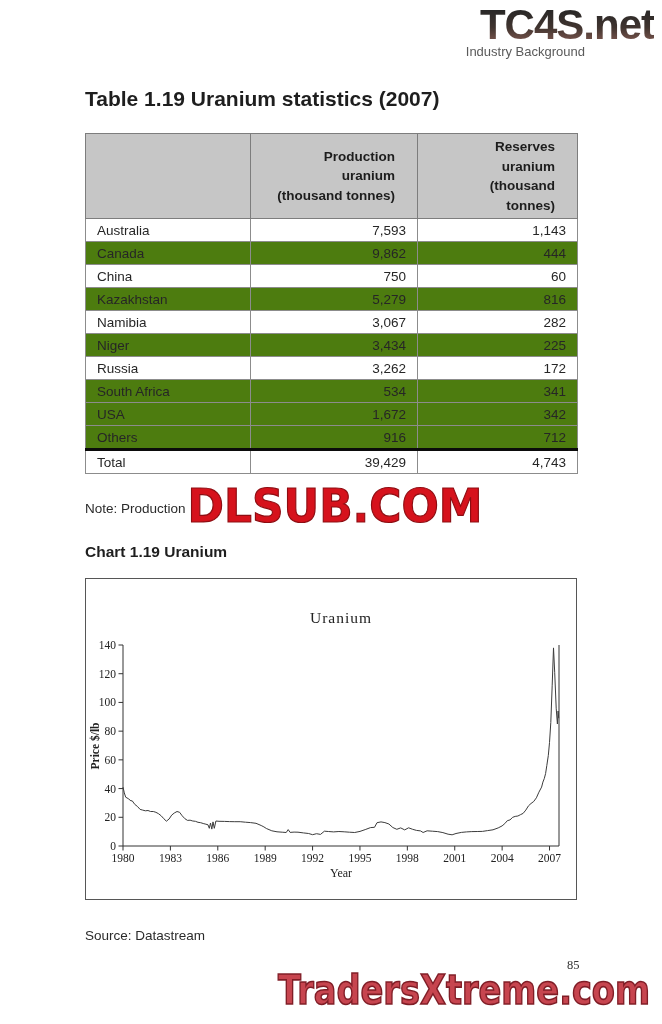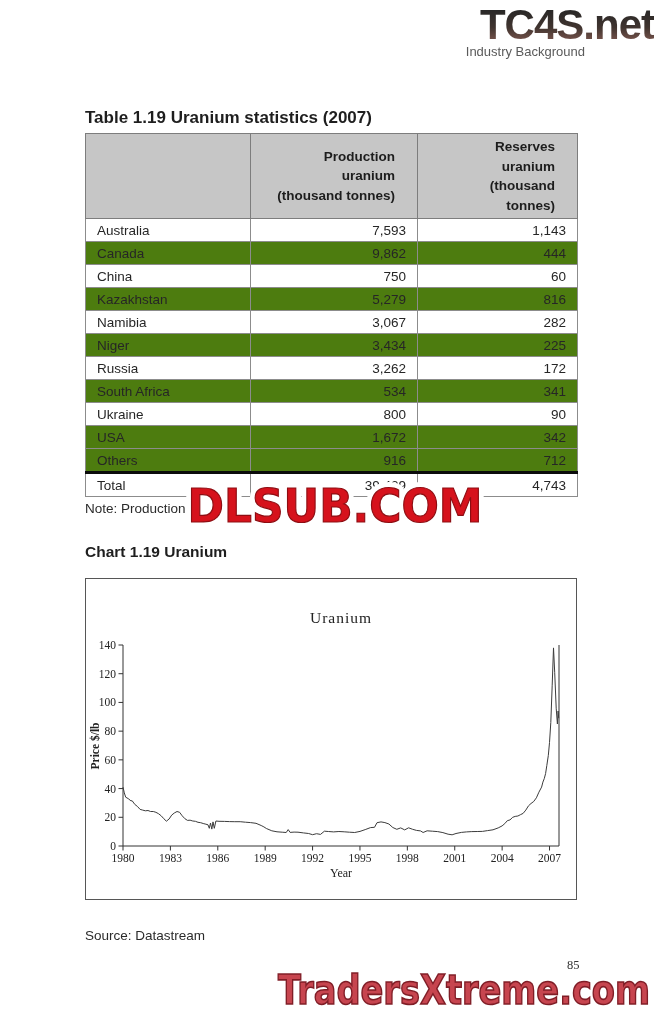--- a/index.html
+++ b/index.html
@@ -8,21 +8,21 @@
 
   
   .logo{position:absolute;top:1px;right:8px;font-size:42px;font-weight:bold;letter-spacing:-1px;
         font-family:"Liberation Sans",sans-serif;
         background:linear-gradient(180deg,#262626 15%,#40342f 55%,#96655c 100%);
         -webkit-background-clip:text;background-clip:text;color:transparent;
         text-shadow:0 0 0 rgba(0,0,0,0);}
   .tagline{position:absolute;top:44px;right:77px;font-size:13px;color:#5a5a5a;}
 
   
-  .tbl-title{position:absolute;left:85px;top:108px;font-size:17px;font-weight:bold;color:#1e1e1e;}
+  .tbl-title{position:absolute;left:85px;top:87px;font-size:21px;font-weight:bold;color:#1e1e1e;}
   table.stats{position:absolute;left:85px;top:133px;width:492px;border-collapse:collapse;
         font-size:13.5px;color:#262626;border:1.5px solid #4f4f4f;table-layout:fixed;}
   table.stats col.c1{width:165px}
   table.stats col.c2{width:167px}
   table.stats col.c3{width:160px}
   table.stats th{background:#c6c6c6;font-weight:bold;text-align:right;vertical-align:middle;
         padding:3px 22px;line-height:1.45;border:1px solid #7d7d7d;font-size:13.5px;color:#1d1d1d;}
   table.stats td{border:1px solid #8c8c8c;padding:1px 11px;height:20px;vertical-align:middle;}
   td.country{text-align:left;padding-left:13px;}
   td.num{text-align:right;}
@@ -112,25 +112,20 @@
         </tr>
         <tr>
           <td class="country">Russia</td>
           <td class="num">3,262</td>
           <td class="num">172</td>
         </tr>
         <tr class="alt">
           <td class="country">South Africa</td>
           <td class="num">534</td>
           <td class="num">341</td>
-        </tr>
-        <tr>
-          <td class="country">Ukraine</td>
-          <td class="num">800</td>
-          <td class="num">90</td>
         </tr>
         <tr class="alt">
           <td class="country">USA</td>
           <td class="num">1,672</td>
           <td class="num">342</td>
         </tr>
         <tr class="alt">
           <td class="country">Others</td>
           <td class="num">916</td>
           <td class="num">712</td>

